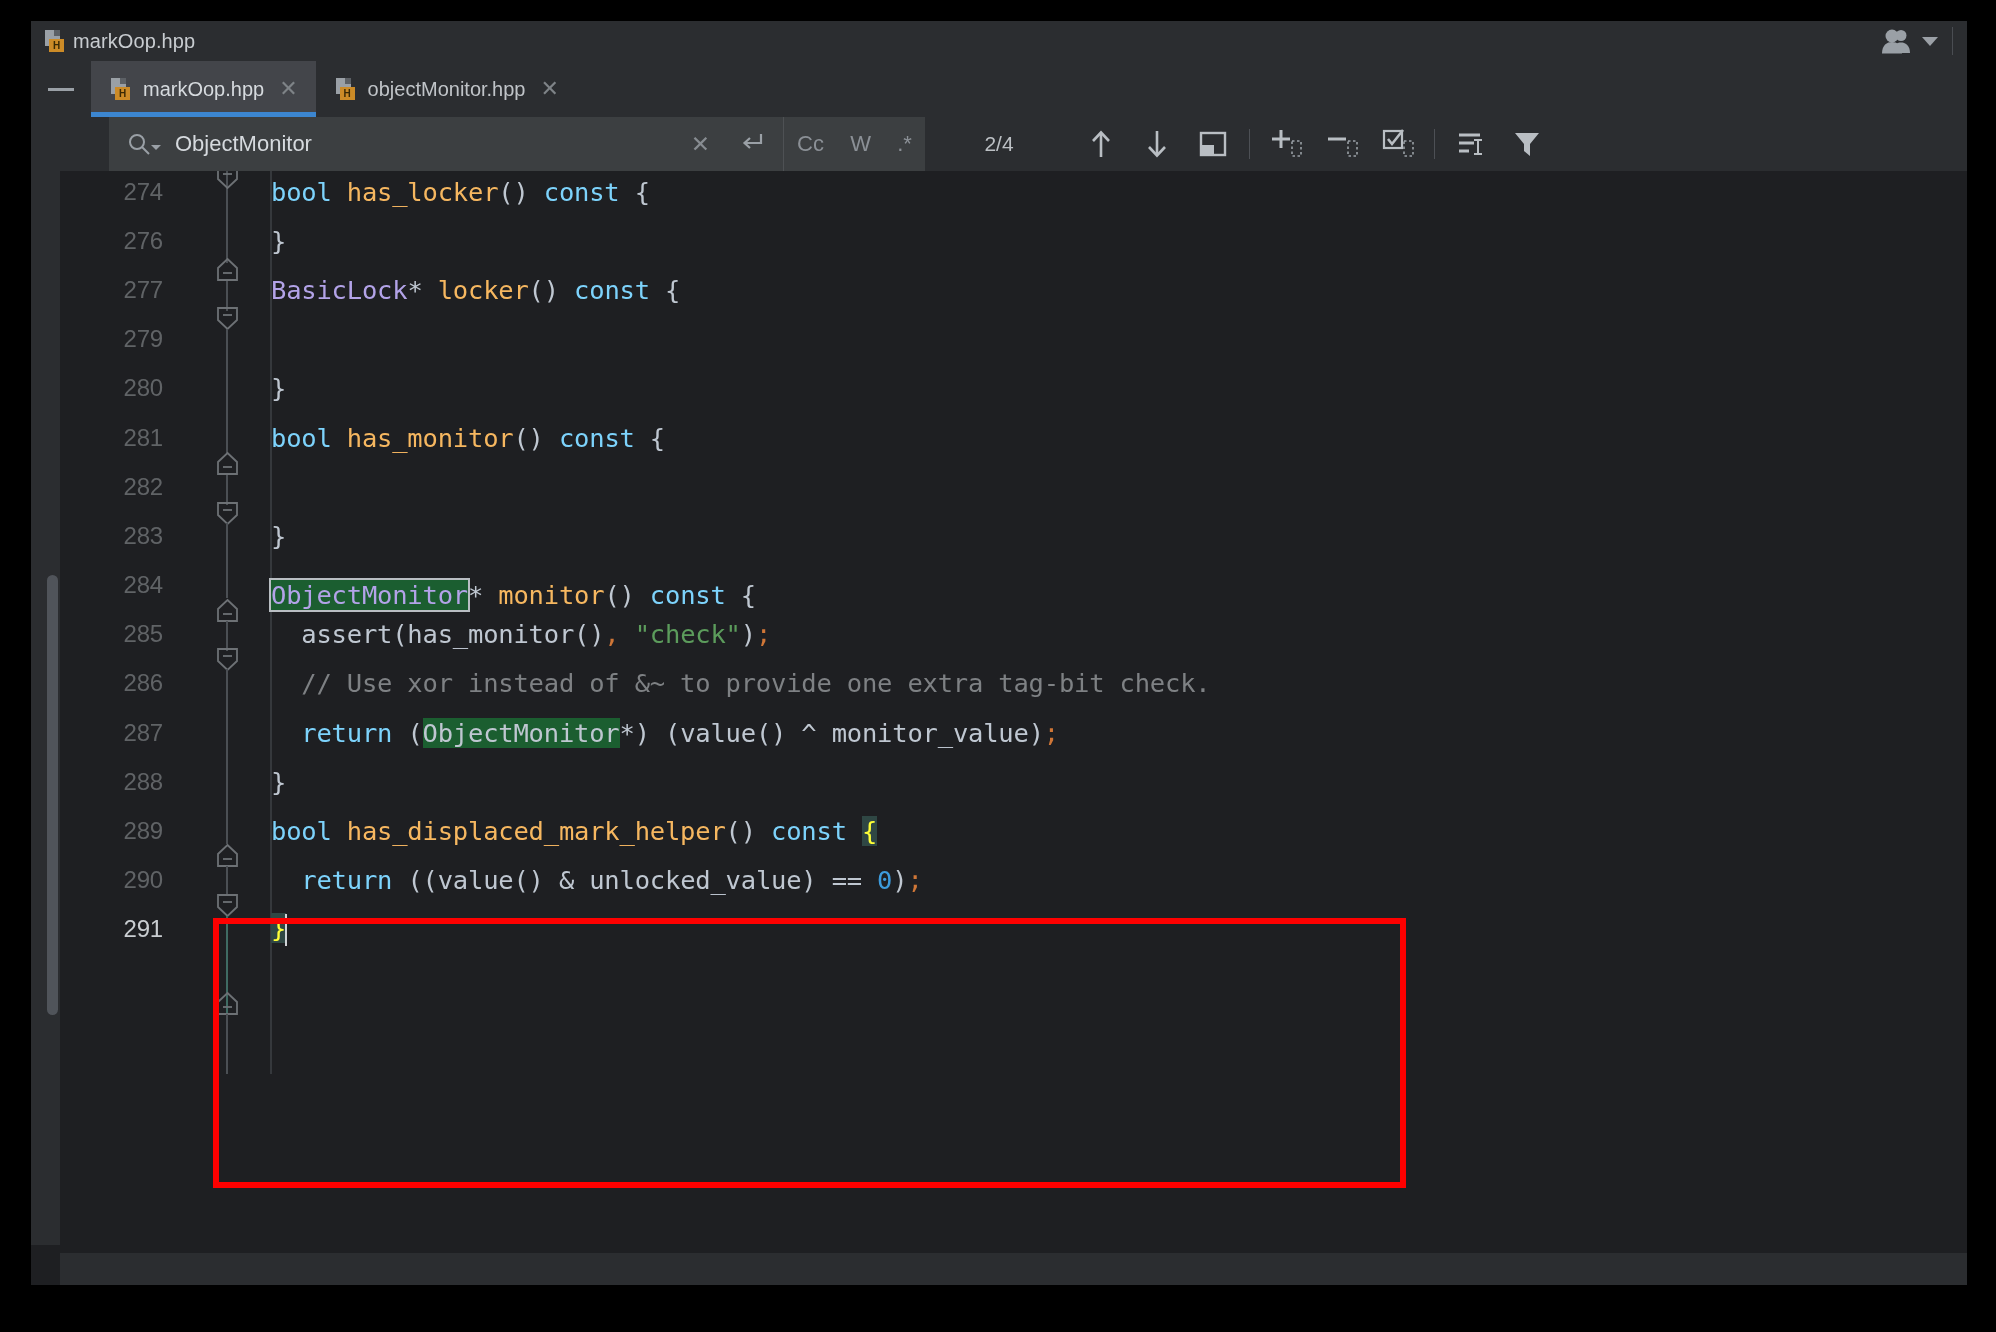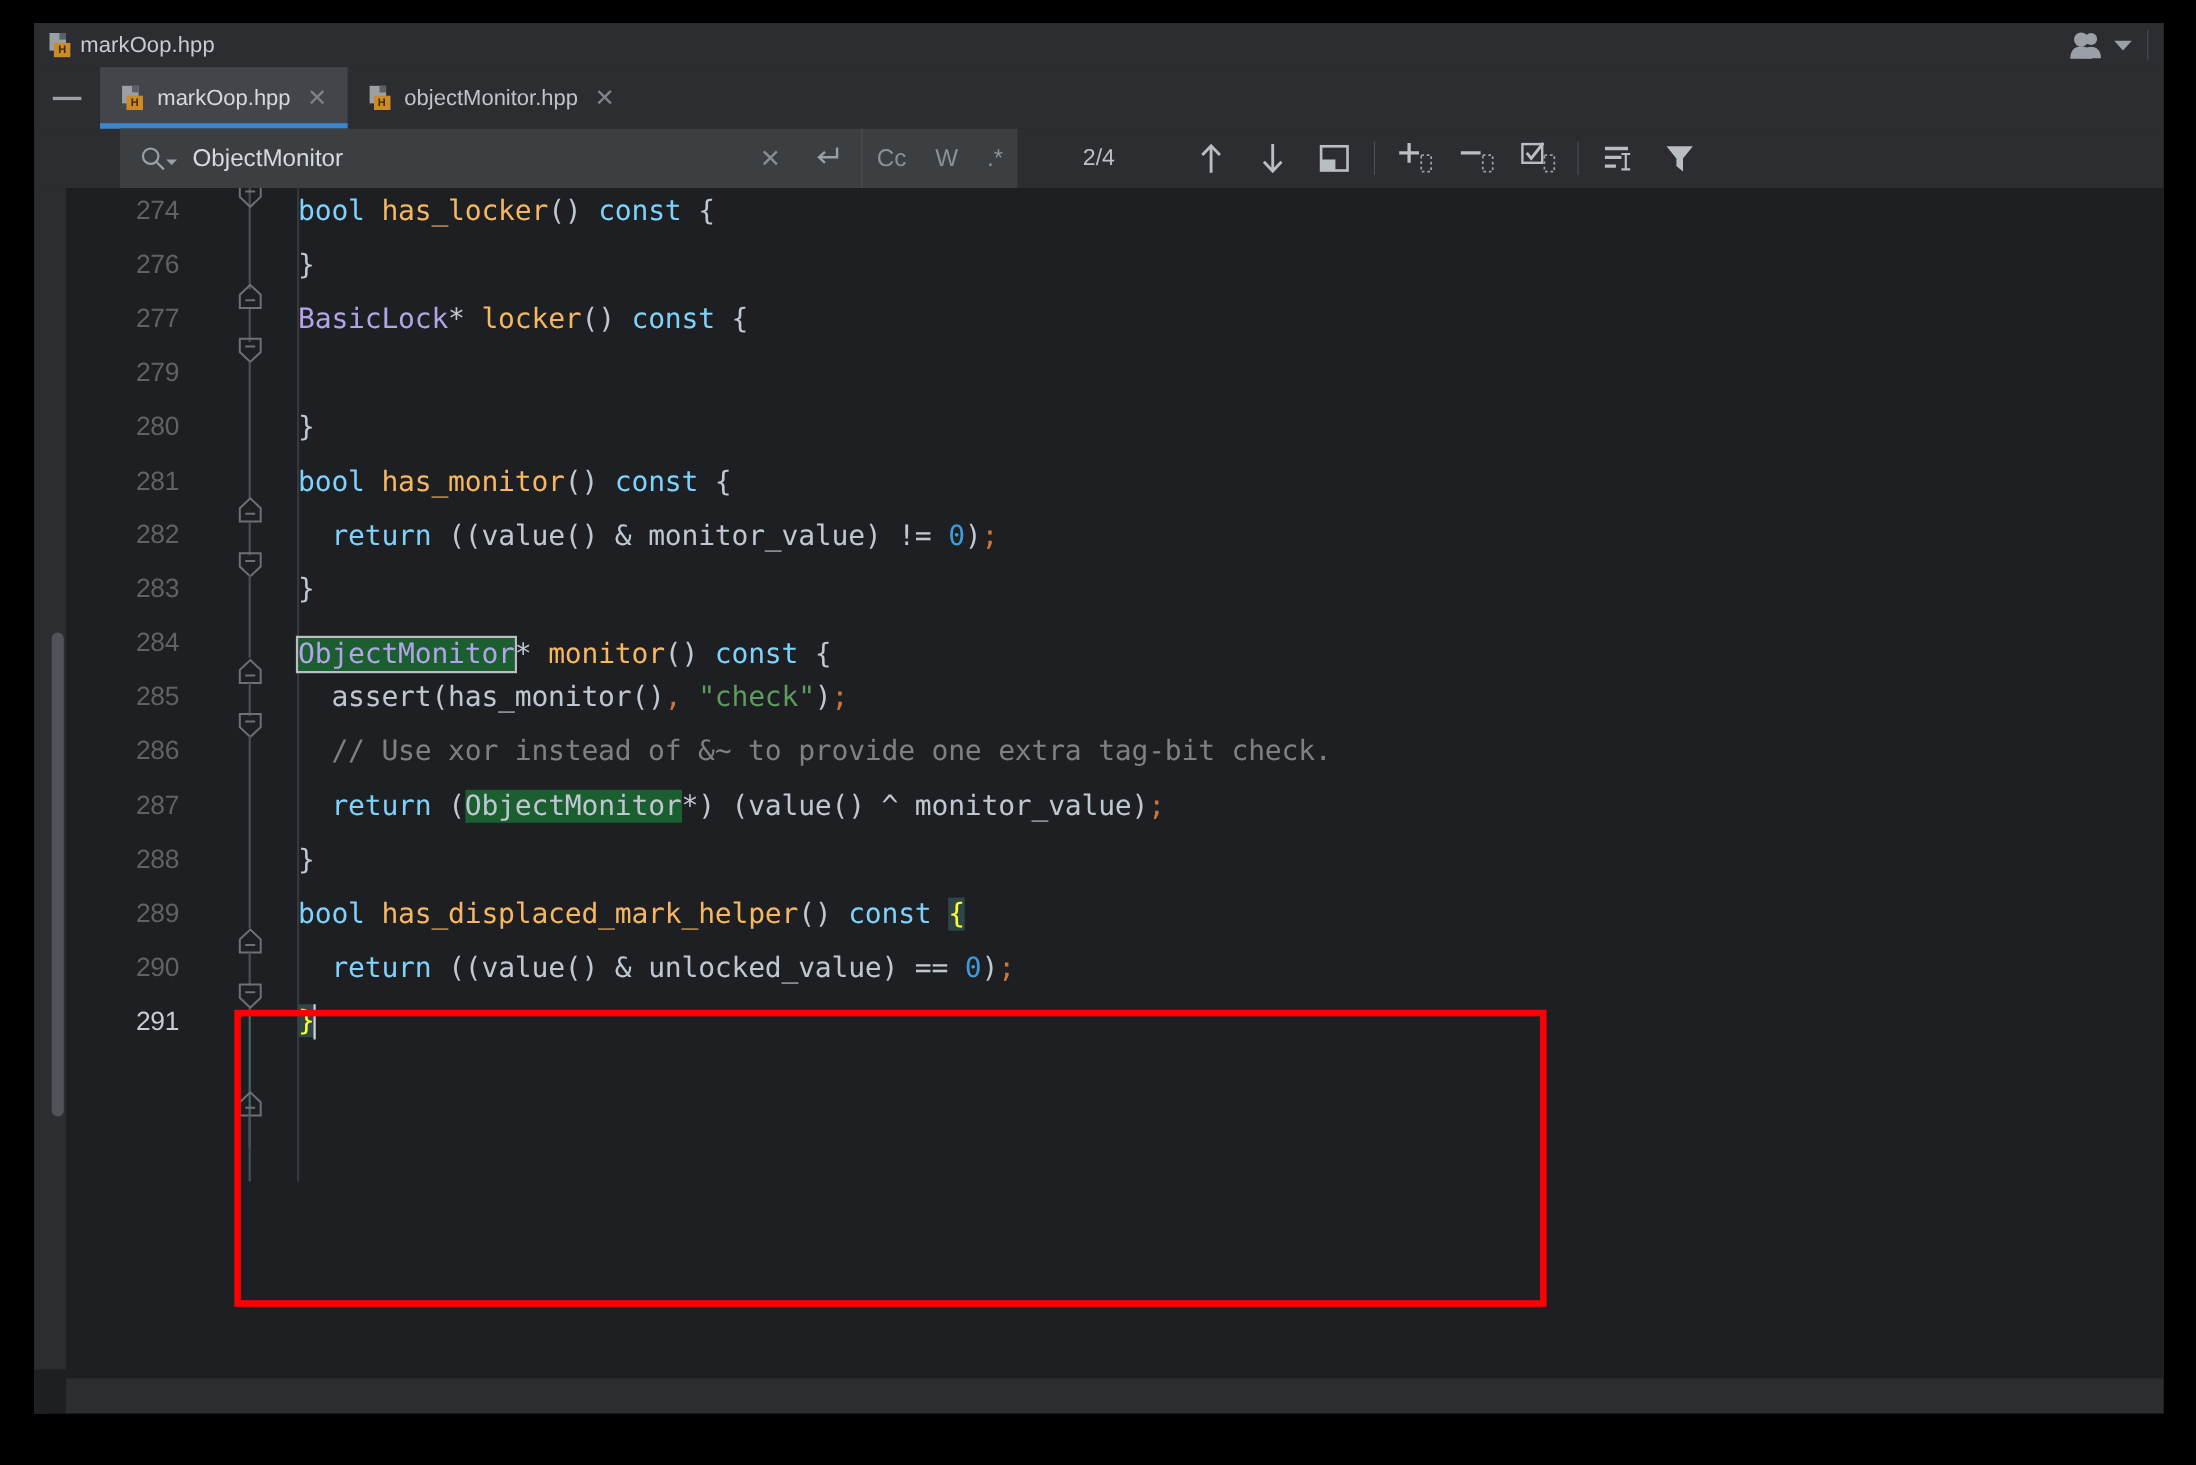--- a/index.html
+++ b/index.html
@@ -514,21 +514,20 @@
           <span style="margin-left:240px;"><span class="plain">}</span></span>
         </div>
 
         <div class="line">
           <span class="lnum">281</span>
           <span style="margin-left:240px;"><span class="kw">bool</span><span class="plain"> </span><span class="fn">has_monitor</span><span class="plain">() </span><span class="kw">const</span><span class="plain"> {</span></span>
         </div>
 
         <div class="line">
           <span class="lnum">282</span>
-          <span style="margin-left:240px;"><span class="plain">  </span><span class="kw">return</span><span class="plain"> ((value() &amp; monitor_value) != </span><span class="num">0</span><span class="plain">)</span><span class="punc">;</span></span>
         </div>
 
         <div class="line">
           <span class="lnum">283</span>
           <span style="margin-left:240px;"><span class="plain">}</span></span>
         </div>
 
         <div class="line">
           <span class="lnum">284</span>
           <span style="margin-left:240px;margin-top:20px;"><span class="hit current">ObjectMonitor</span><span class="plain">* </span><span class="fn">monitor</span><span class="plain">() </span><span class="kw">const</span><span class="plain"> {</span></span>

